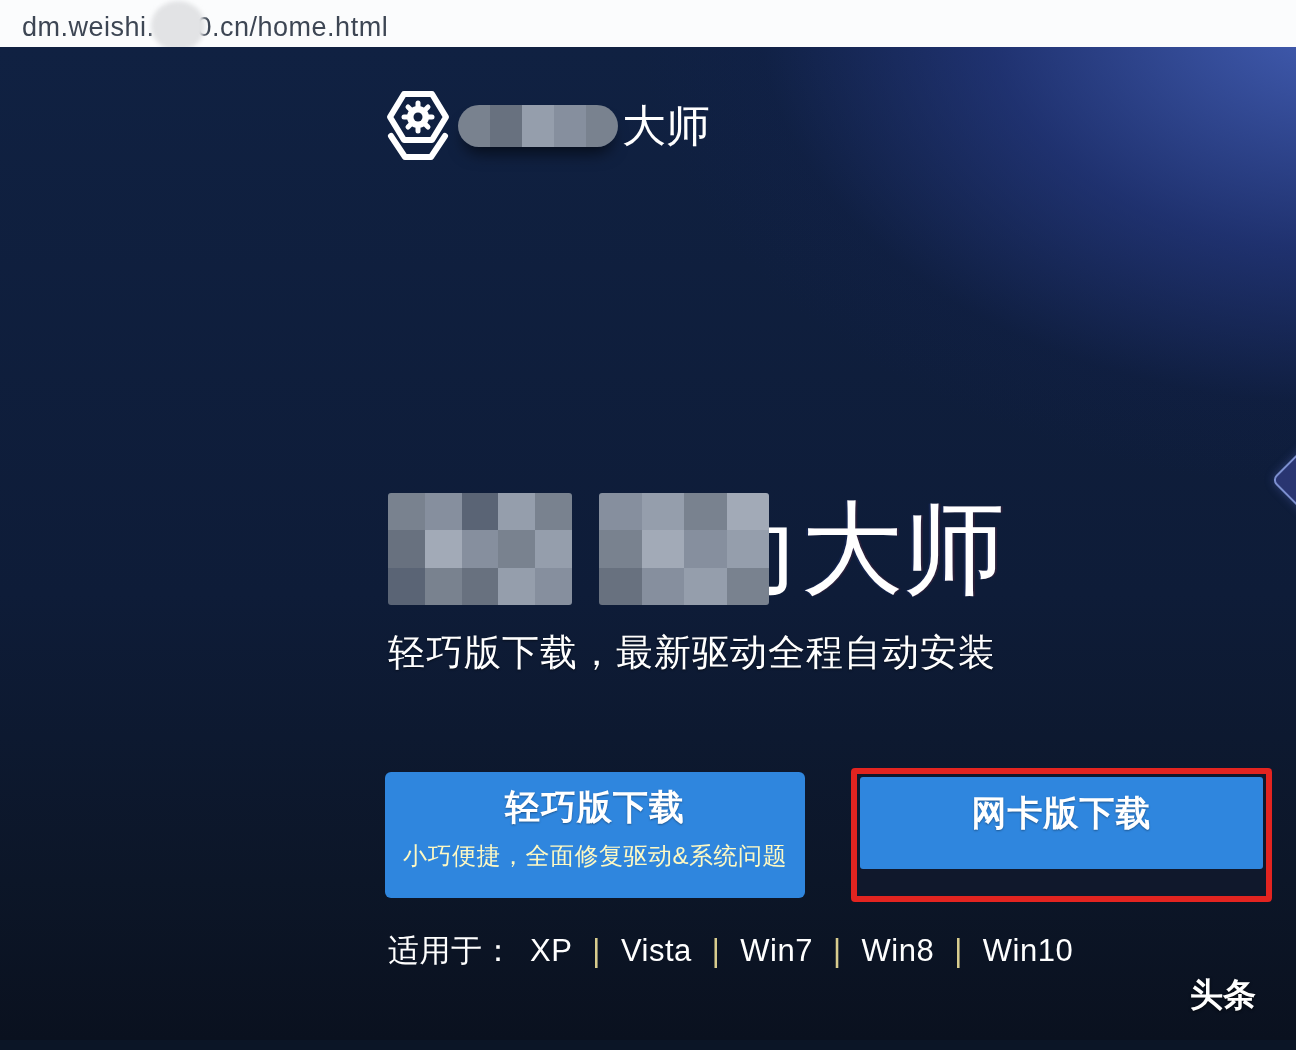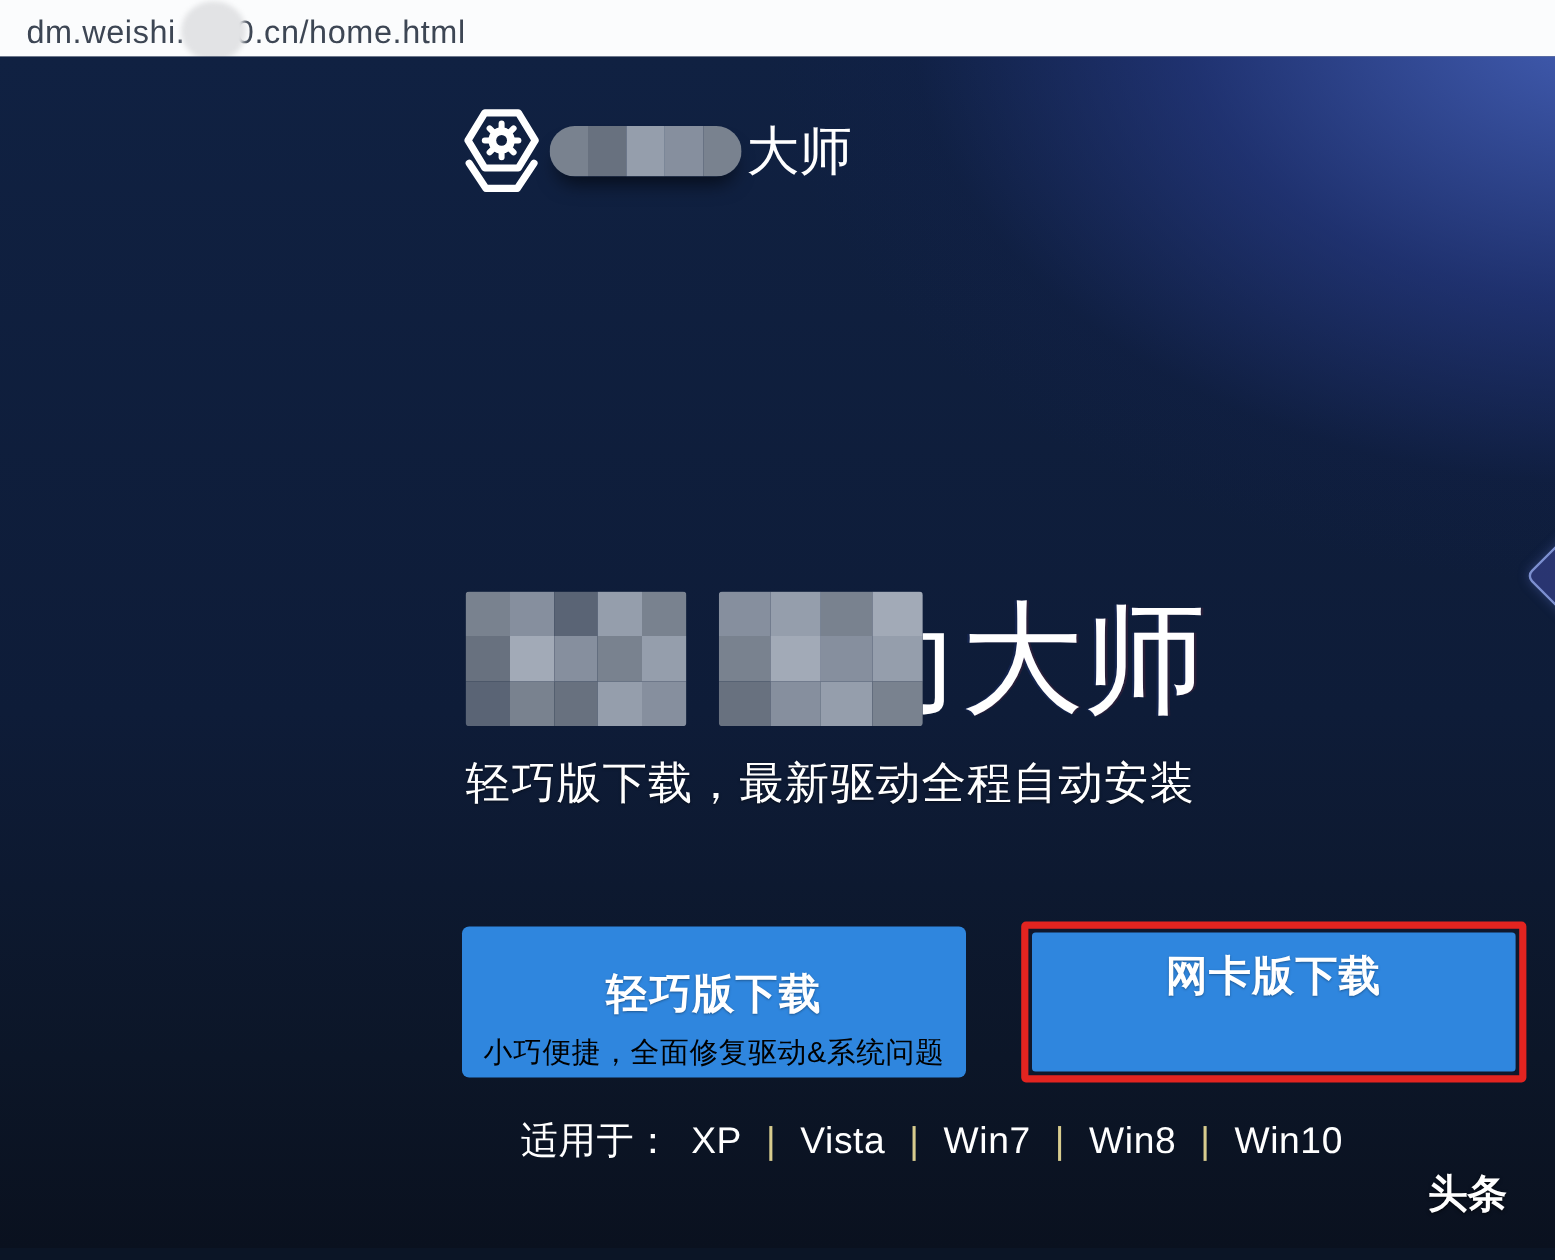--- a/index.html
+++ b/index.html
@@ -57,36 +57,36 @@
     position:absolute;left:388px;top:581px;font-size:37px;color:#ffffff;
     font-weight:500;letter-spacing:1px;text-shadow:0 1px 2px rgba(0,0,0,.5);
   }
 
   
   .btn-download{
     position:absolute;background:#2f86de;border-radius:6px;text-align:center;
     color:#fff;cursor:pointer;box-sizing:border-box;
   }
   .btn-lite{left:385px;top:725px;width:420px;height:126px;}
-  .btn-title{margin-top:33px;font-size:35px;font-weight:700;letter-spacing:1px;
+  .btn-title{margin-top:12px;font-size:35px;font-weight:700;letter-spacing:1px;
     text-shadow:0 1px 2px rgba(0,0,0,.35);}
-  .btn-desc{margin-top:9px;font-size:24px;color:#000000;letter-spacing:.5px;}
+  .btn-desc{margin-top:9px;font-size:24px;color:#fef9c3;letter-spacing:.5px;}
   .highlight-frame{
     position:absolute;left:851px;top:721px;width:421px;height:134px;
     border:6px solid #e32420;border-radius:4px;box-sizing:border-box;
     background:#10182c;
   }
-  .btn-netcard{left:3px;top:3px;width:403px;height:116px;border-radius:3px;position:absolute;}
+  .btn-netcard{left:3px;top:3px;width:403px;height:92px;border-radius:3px;position:absolute;}
   .btn-netcard .btn-title{margin-top:13px;}
   .btn-netcard .btn-desc{margin-top:8px;}
 
   
   .os-row{
     position:absolute;left:388px;top:883px;display:flex;align-items:center;
-    font-size:31px;color:#ffffff;letter-spacing:.5px;margin-left:46px;
+    font-size:31px;color:#ffffff;letter-spacing:.5px;
   }
   .os-label{margin-right:10px;}
   .os-name{margin:0 6px;}
   .os-sep{color:#d8cc8e;margin:0 14px;font-weight:300;}
 
   
   .watermark{
     position:absolute;right:30px;bottom:22px;font-size:33px;color:#ffffff;
     text-shadow:0 1px 3px rgba(0,0,0,.65);display:flex;align-items:baseline;
   }

